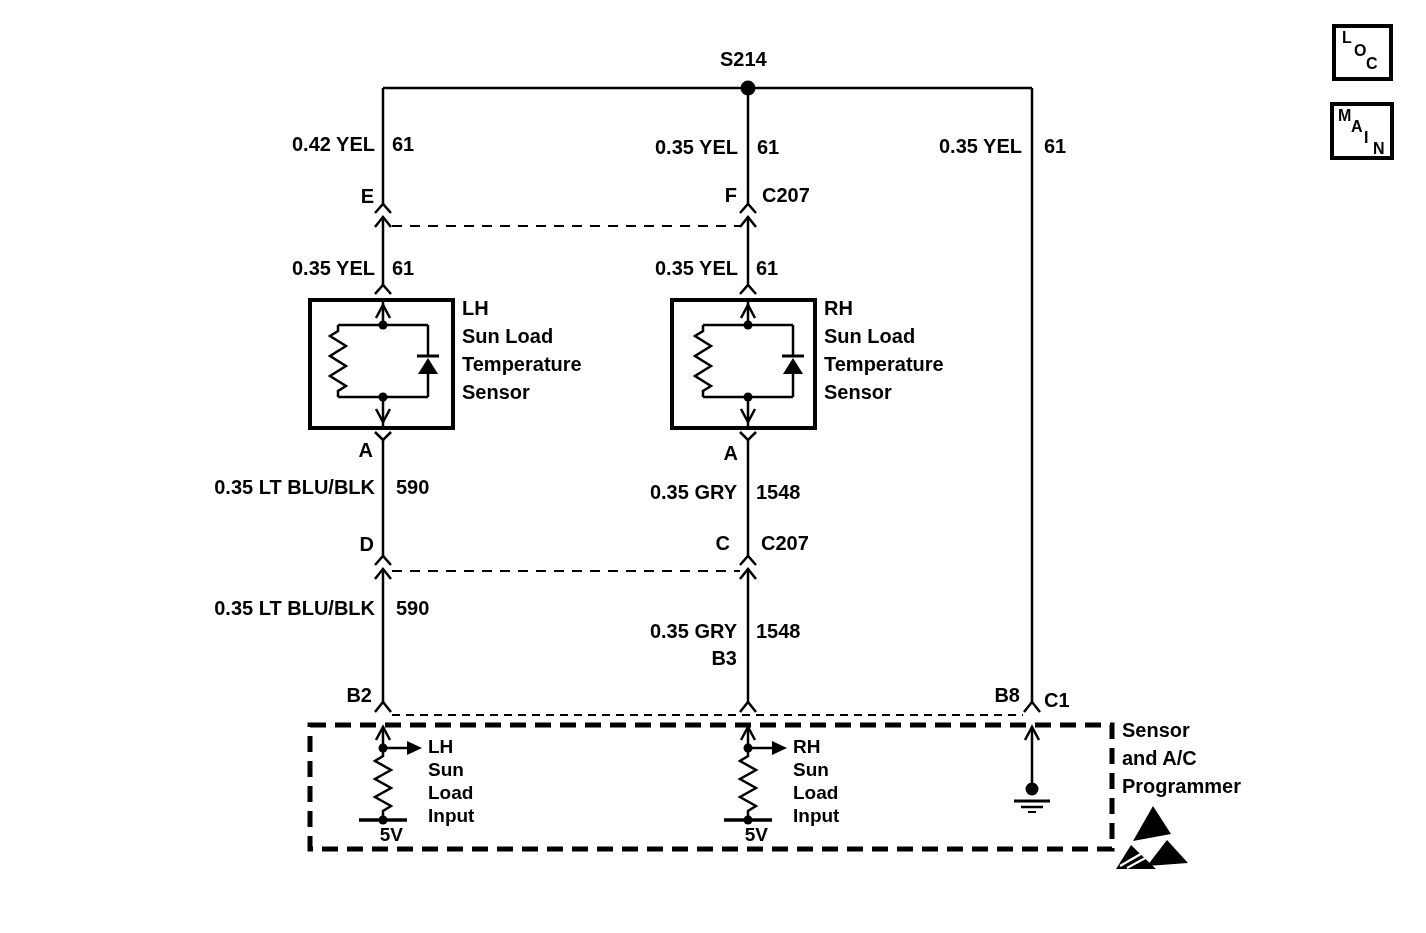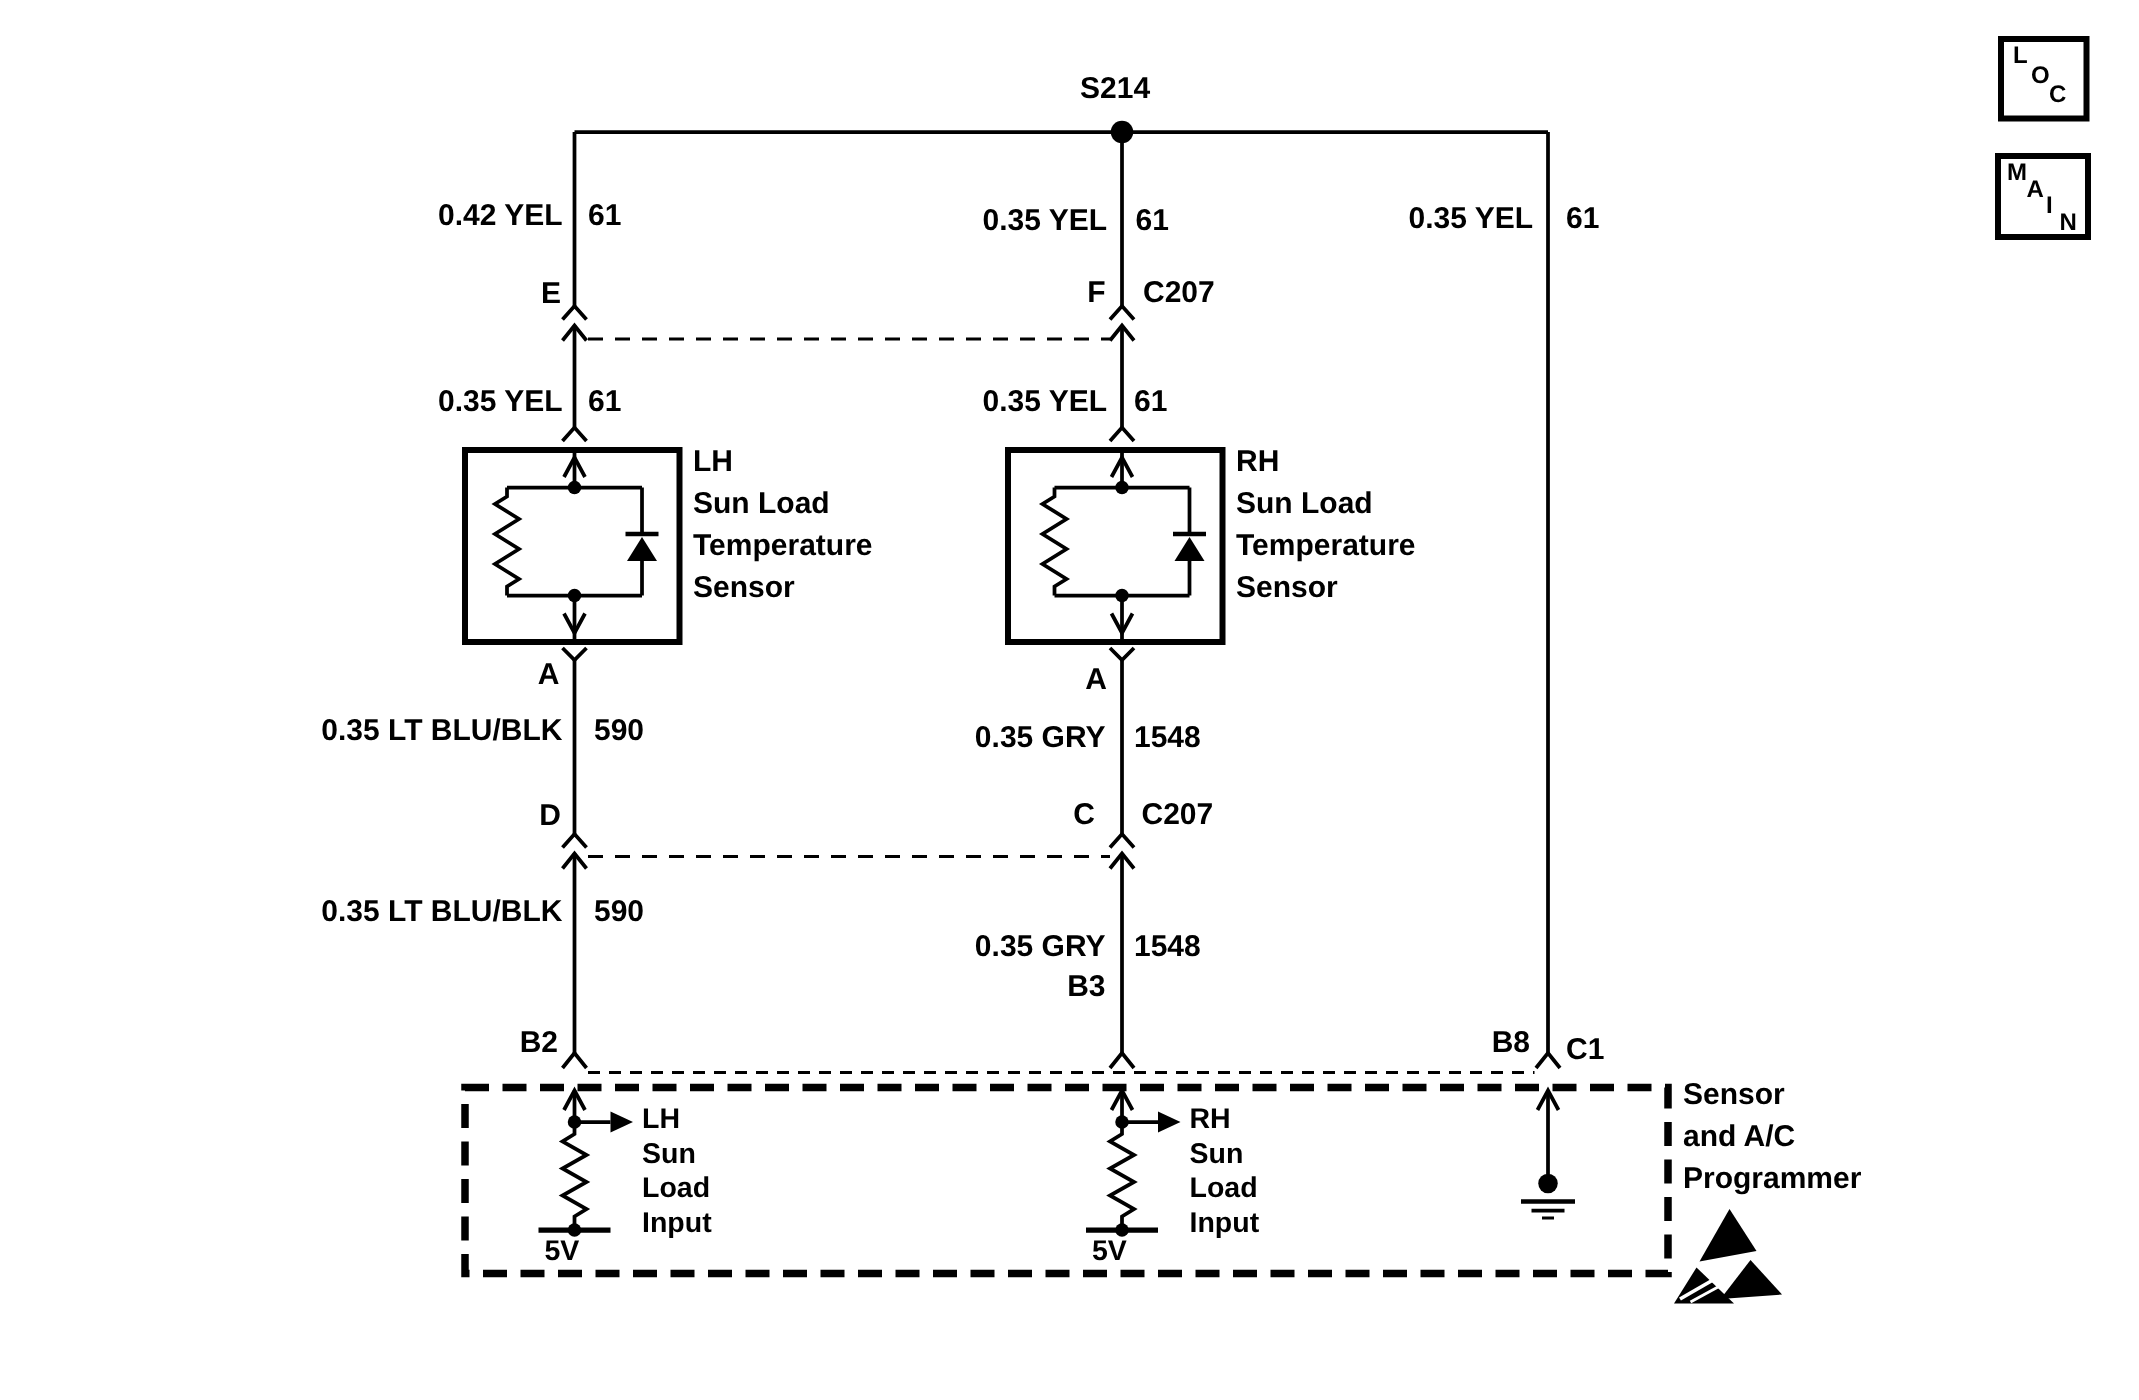--- a/index.html
+++ b/index.html
@@ -5,21 +5,21 @@
   html,body{margin:0;padding:0;background:#ffffff;}
   #canvas{position:relative;width:1426px;height:933px;background:#ffffff;overflow:hidden;
           font-family:"Liberation Sans", sans-serif;color:#000;}
   svg{position:absolute;left:0;top:0;}
   .t{position:absolute;font-size:20px;font-weight:bold;line-height:1.05;white-space:nowrap;}
   .tr{text-align:right;}
   .blk{white-space:normal;}
   .blk div{line-height:28px;}
   .sm{font-size:19px;font-weight:bold;}
   .smblk div{line-height:23px;font-size:19px;font-weight:bold;white-space:nowrap;}
-  .ctr{text-align:left;}
+  .ctr{text-align:right;}
   .schembox{position:absolute;border:4px solid #000;}
   .ttl-letter{position:absolute;font-size:16px;font-weight:bold;line-height:1;}
 </style>
 </head>
 <body>
 
 <div id="canvas">
 
   <svg width="1426" height="933" viewBox="0 0 1426 933">
 

